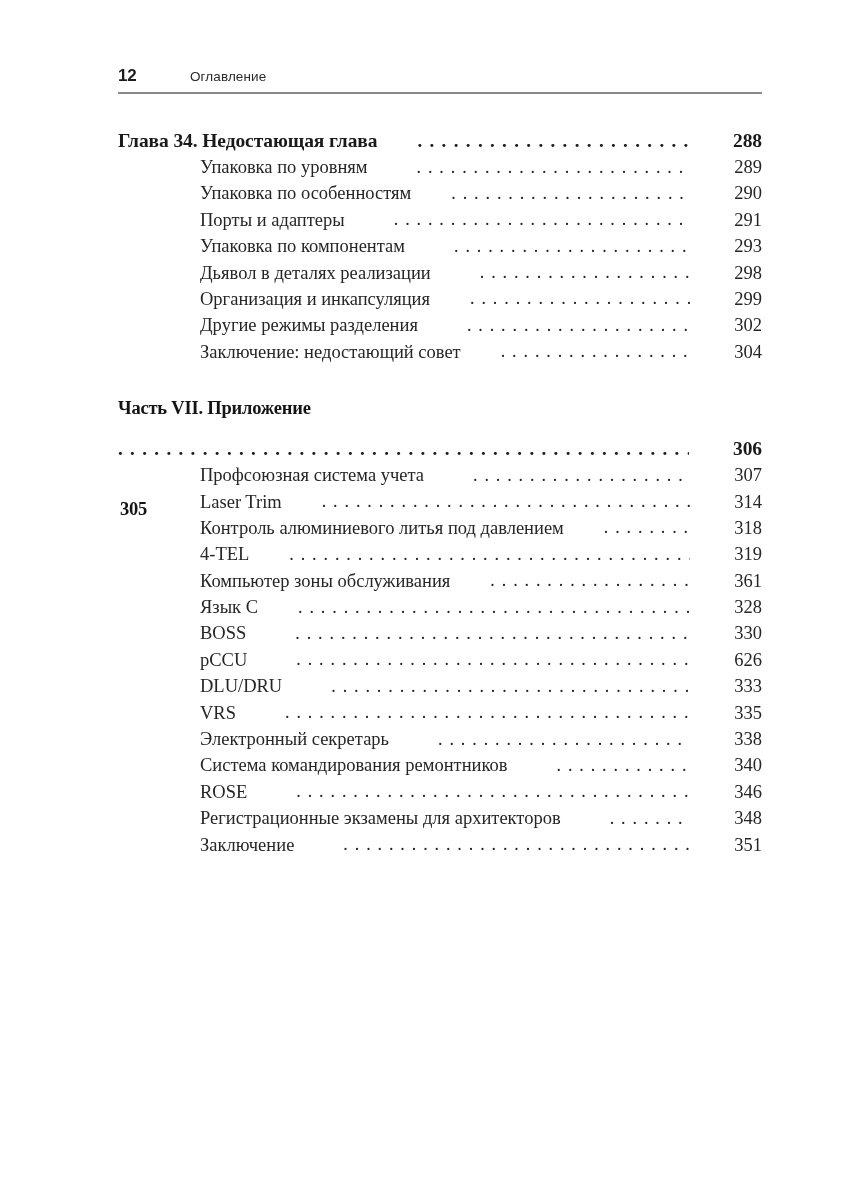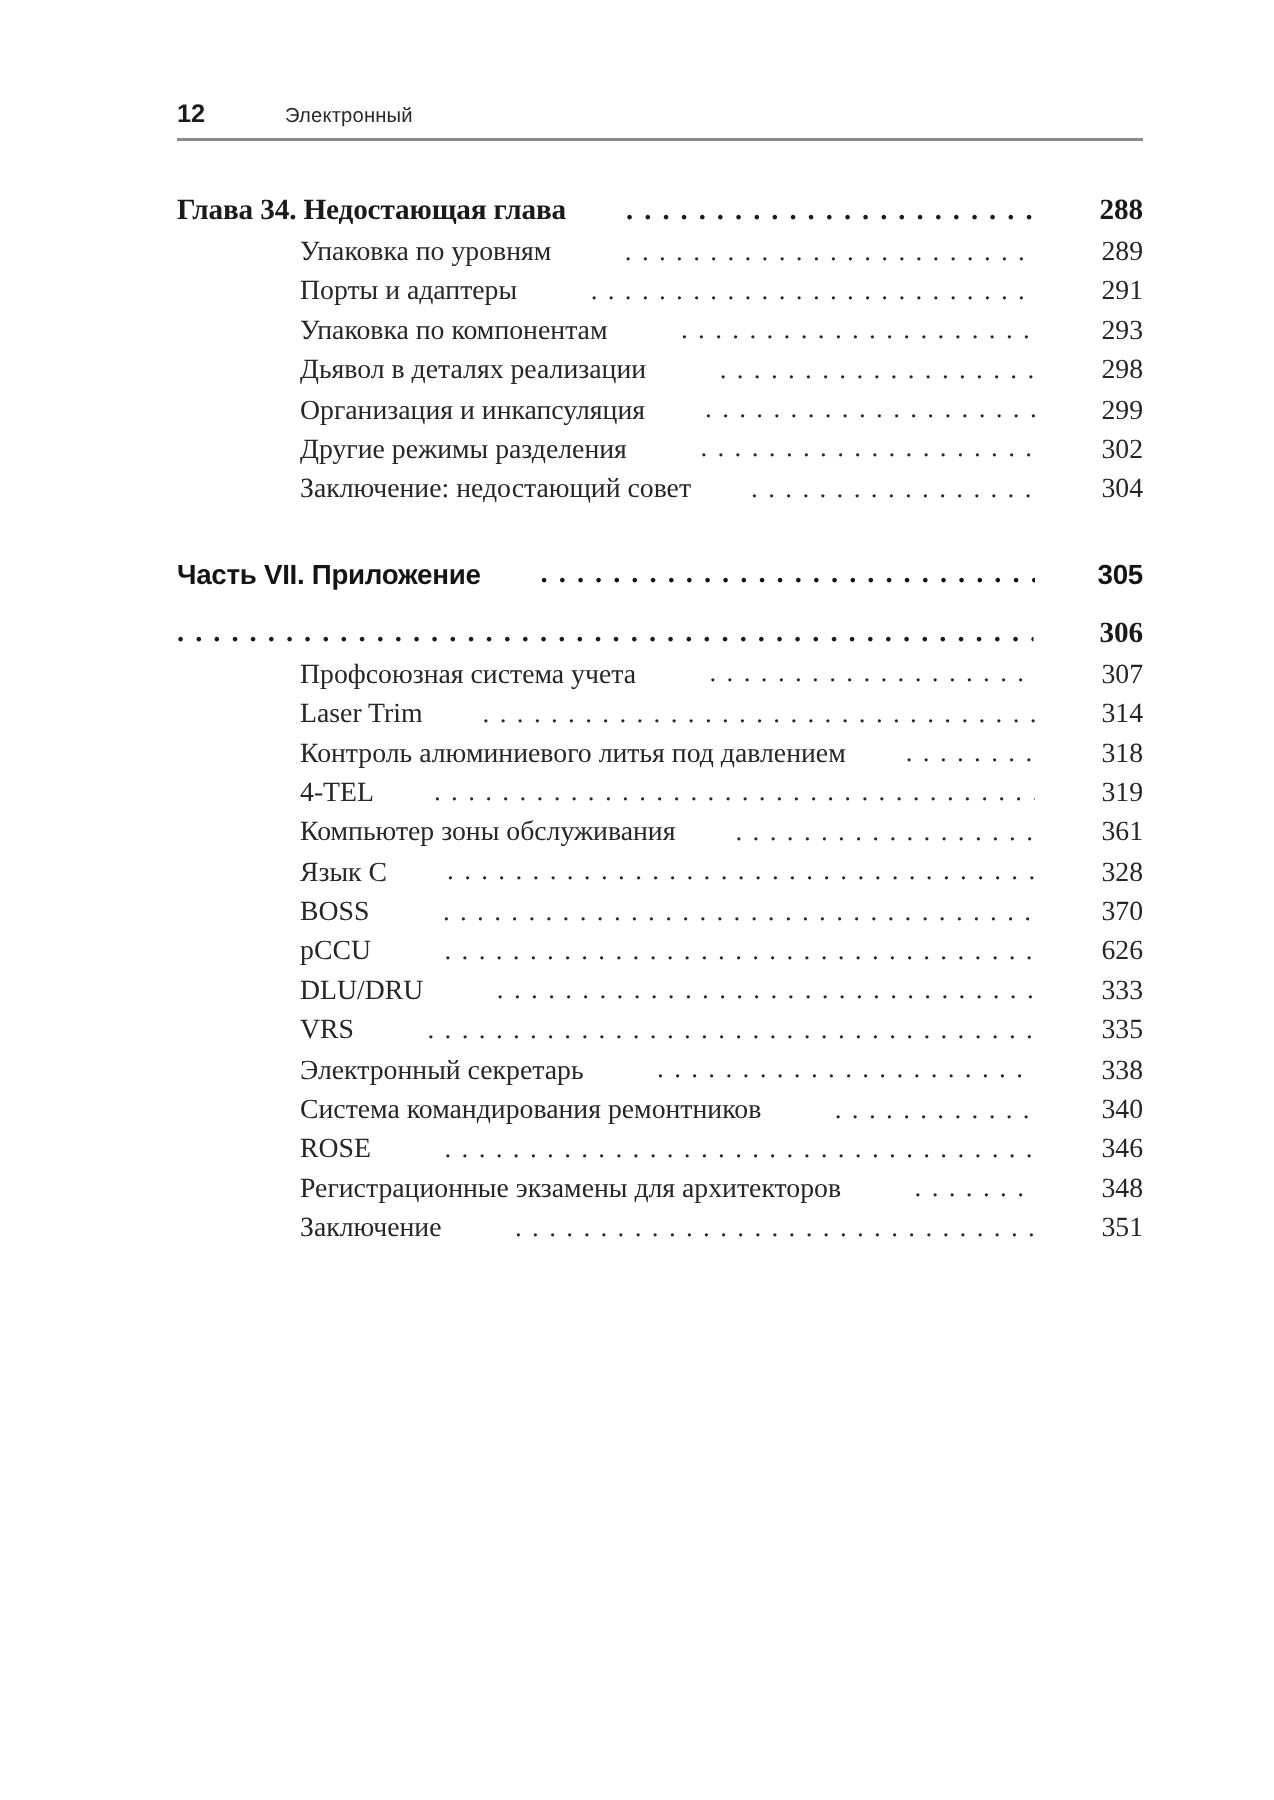--- a/index.html
+++ b/index.html
@@ -104,26 +104,27 @@
     letter-spacing: -0.1px;
   }
   .row.chapter .leader::before {
     font-size: 19px;
     letter-spacing: 1.3px;
   }
   .row.chapter .page-no { padding-left: 4px; }
 
   
   .row.part {
-    font-family: Liberation Sans, sans-serif;
+    font-family: Liberation Serif, serif;
     font-weight: bold;
     font-size: 18.5px;
     color: #141414;
     height: 27px;
     letter-spacing: -0.2px;
+    flex-direction: column;
   }
   .row.part .leader::before {
     font-family: "Liberation Serif", "DejaVu Serif", serif;
     font-size: 19px;
     letter-spacing: 1.3px;
   }
   .row.part .page-no { padding-left: 2px; }
 
   
   .row.section {
@@ -147,35 +148,40 @@
   .block-gap-lg { height: 30px; }
   .block-gap-md { height: 13px; }
 </style>
 </head>
 <body>
 
 <div class="page">
 
   <div class="running-head">
     <span class="folio">12</span>
-    <span class="head-title">Электронный</span>
+    <span class="head-title">Оглавление</span>
   </div>
   <div class="head-rule"></div>
 
   <div class="toc" id="toc-root">
       <div class="row chapter">
         <span class="label">Глава 34. Недостающая глава</span>
         <span class="leader"></span>
         <span class="page-no">288</span>
       </div>
       <div class="row section gap">
         <span class="label">Упаковка по уровням</span>
         <span class="leader"></span>
         <span class="page-no">289</span>
       </div>
+      <div class="row section">
+        <span class="label">Упаковка по особенностям</span>
+        <span class="leader"></span>
+        <span class="page-no">290</span>
+      </div>
       <div class="row section gap">
         <span class="label">Порты и адаптеры</span>
         <span class="leader"></span>
         <span class="page-no">291</span>
       </div>
       <div class="row section gap">
         <span class="label">Упаковка по компонентам</span>
         <span class="leader"></span>
         <span class="page-no">293</span>
       </div>
@@ -236,21 +242,21 @@
         <span class="page-no">361</span>
       </div>
       <div class="row section">
         <span class="label">Язык C</span>
         <span class="leader"></span>
         <span class="page-no">328</span>
       </div>
       <div class="row section gap">
         <span class="label">BOSS</span>
         <span class="leader"></span>
-        <span class="page-no">370</span>
+        <span class="page-no">330</span>
       </div>
       <div class="row section gap">
         <span class="label">pCCU</span>
         <span class="leader"></span>
         <span class="page-no">626</span>
       </div>
       <div class="row section gap">
         <span class="label">DLU/DRU</span>
         <span class="leader"></span>
         <span class="page-no">333</span>

